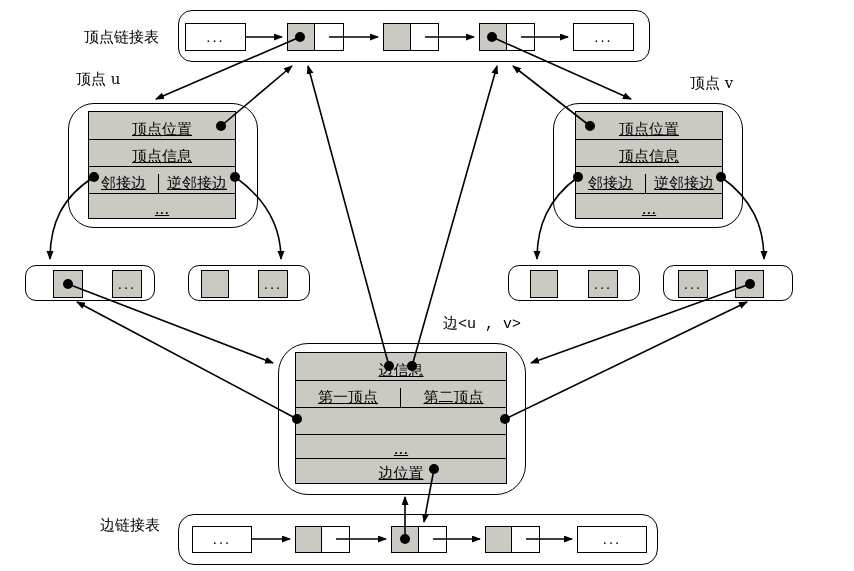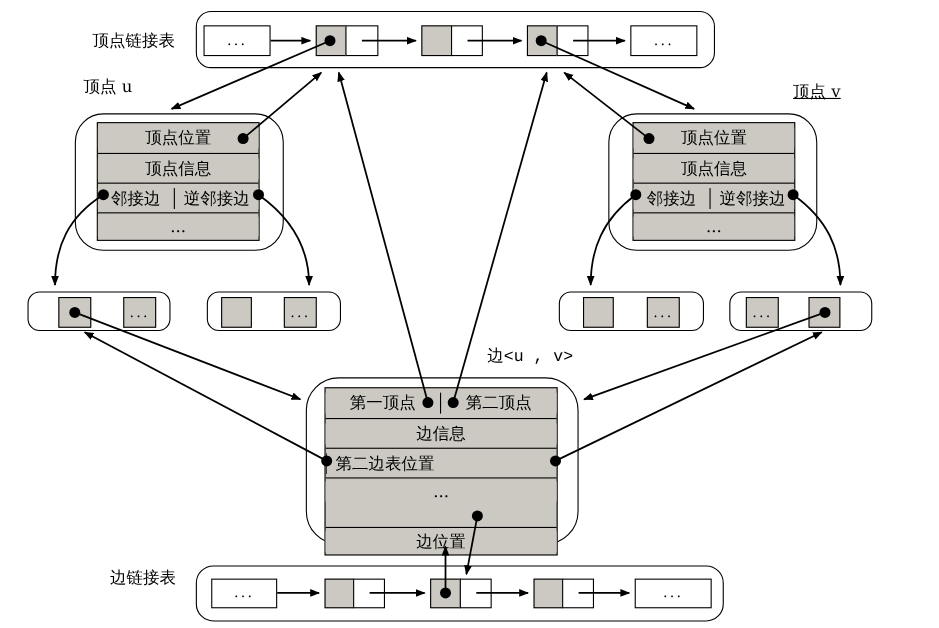--- a/index.html
+++ b/index.html
@@ -15,39 +15,39 @@
   }
   .lbl{position:absolute;font-size:15px;white-space:nowrap;}
   .rbox{position:absolute;border:1.5px solid var(--line);background:var(--bg);box-sizing:border-box;}
   .cell{
     position:absolute;border:1px solid var(--line);background:var(--bg);
     box-sizing:border-box;display:flex;align-items:center;justify-content:center;
     font-size:13px;letter-spacing:2px;
   }
   .gray{background:var(--node-fill);}
   .rtable{position:absolute;border:1.5px solid var(--line);box-sizing:border-box;background:var(--node-fill);}
-  .rrow{display:flex;align-items:center;border-top:1px solid var(--line);box-sizing:border-box;}
+  .rrow{display:flex;align-items:flex-end;border-top:1px solid var(--line);box-sizing:border-box;text-decoration:underline;}
   .rrow:first-child{border-top:none;}
   .rcell{
     display:flex;align-items:center;justify-content:center;
     font-size:15px;box-sizing:border-box;background:var(--node-fill);
     white-space:nowrap;overflow:visible;
   }
   .rcell.second{border-left:1px solid var(--line);}
   svg.overlay{position:absolute;left:0;top:0;z-index:6;pointer-events:none;}
   .boxlayer{position:absolute;left:0;top:0;z-index:2;}
 </style>
 </head>
 <body>
 
 <div class="stage">
 
   <div class="lbl" style="left:84px;top:28px;">顶点链接表</div>
   <div class="lbl" style="left:76px;top:70px;">顶点 u</div>
-  <div class="lbl" style="left:721px;top:74px;text-decoration:underline;">顶点 v</div>
+  <div class="lbl" style="left:690px;top:74px;">顶点 v</div>
   <div class="lbl" style="left:443px;top:314px;font-family:Liberation Mono, monospace;">边&lt;u , v&gt;</div>
   <div class="lbl" style="left:100px;top:516px;">边链接表</div>
 
   <div class="rbox" style="left:178px;top:10px;width:472px;height:52px;border-radius:14px;"></div>
   <div class="boxlayer">
     <div class="cell" style="left:185px;top:23px;width:61px;height:28px;">...</div>
     <div class="cell gray" style="left:287px;top:23px;width:28px;height:28px;"></div>
     <div class="cell" style="left:314px;top:23px;width:30px;height:28px;"></div>
     <div class="cell gray" style="left:383px;top:23px;width:28px;height:28px;"></div>
     <div class="cell" style="left:410px;top:23px;width:29px;height:28px;"></div>
@@ -110,33 +110,32 @@
 
   <div class="rbox" style="left:663px;top:265px;width:130px;height:36px;border-radius:11px;"></div>
   <div class="boxlayer">
     <div class="cell gray" style="left:678px;top:270px;width:30px;height:28px;">...</div>
     <div class="cell gray" style="left:735px;top:270px;width:29px;height:28px;"></div>
   </div>
 
   <div class="rbox" style="left:278px;top:343px;width:248px;height:152px;border-radius:30px;"></div>
   <div class="rtable" style="left:295px;top:352px;width:212px;">
     <div class="rrow" style="height:27px;">
+        <div class="rcell" style="width:100%;">边信息</div>
+      </div>
+    <div class="rrow" style="height:27px;">
       <div class="rcell" style="width:105px;">第一顶点</div>
       <div class="rcell second" style="width:107px;">第二顶点</div>
     </div>
     <div class="rrow" style="height:27px;">
-        <div class="rcell" style="width:100%;">边信息</div>
-      </div>
-    <div class="rrow" style="height:27px;">
-      <div class="rcell second" style="width:107px;">第二边表位置</div>
     </div>
     <div class="rrow" style="height:24px;">
         <div class="rcell" style="width:100%;">...</div>
       </div>
-    <div class="rrow" style="height:25px;margin-top:21px;">
+    <div class="rrow" style="height:25px;">
         <div class="rcell" style="width:100%;">边位置</div>
       </div>
   </div>
 
   <div class="rbox" style="left:178px;top:514px;width:480px;height:51px;border-radius:16px;"></div>
   <div class="boxlayer">
     <div class="cell" style="left:192px;top:526px;width:60px;height:27px;">...</div>
     <div class="cell gray" style="left:295px;top:526px;width:27px;height:27px;"></div>
     <div class="cell" style="left:321px;top:526px;width:29px;height:27px;"></div>
     <div class="cell gray" style="left:391px;top:526px;width:28px;height:27px;"></div>

